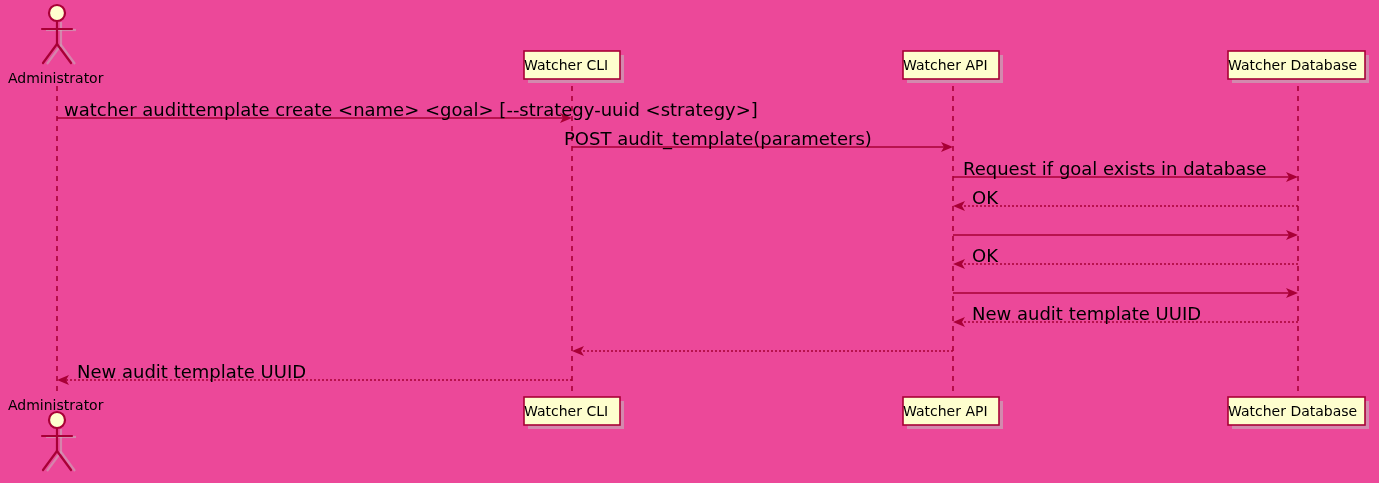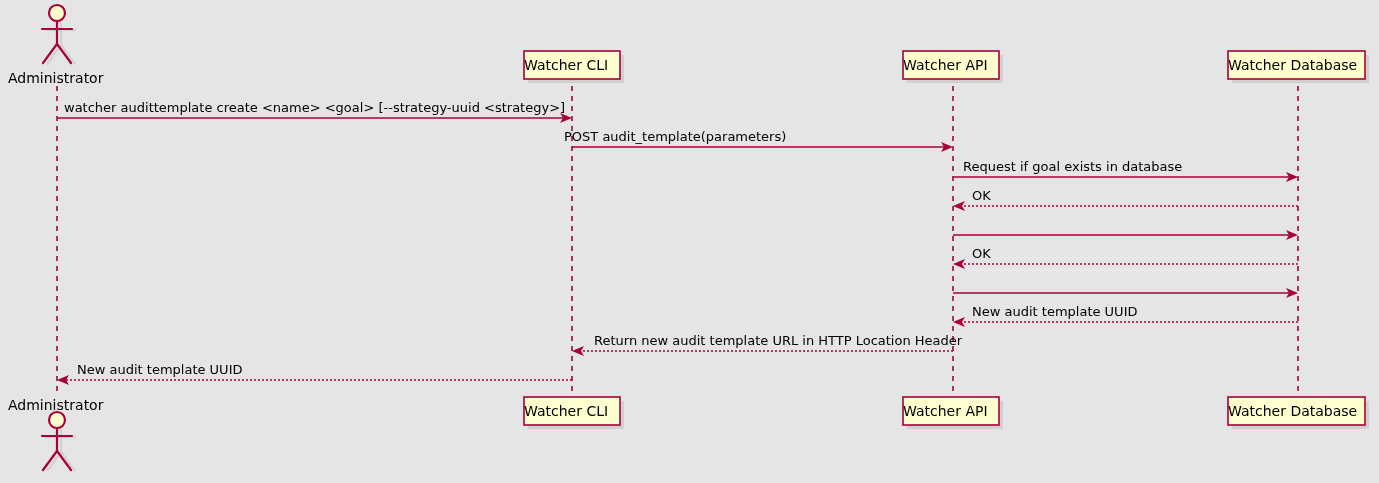--- a/index.html
+++ b/index.html
@@ -7,21 +7,21 @@
     padding: 0;
     background: #FFFFFF;
   }
   body {
     font-family: "DejaVu Sans", sans-serif;
   }
   #diagram {
     position: relative;
     width: 1379px;
     height: 483px;
-    background: #e5e5e5;
+    background: #ec4899;
     overflow: hidden;
   }
   #diagram svg {
     position: absolute;
     left: 0;
     top: 0;
   }
   .lifeline {
     stroke: #A80036;
     stroke-width: 1.6;
@@ -66,21 +66,21 @@
   }
   .actor-shadow {
     stroke: #C0C0C0;
     stroke-width: 2.2;
     fill: none;
     opacity: 0.5;
   }
   .label {
     position: absolute;
     font-family: "DejaVu Sans", sans-serif;
-    font-size: 13px;
+    font-size: 18px;
     color: #000000;
     white-space: nowrap;
     line-height: 1;
   }
   .pname {
     position: absolute;
     font-family: "DejaVu Sans", sans-serif;
     font-size: 14px;
     color: #000000;
     white-space: nowrap;
@@ -233,17 +233,16 @@
   <div class="label" style="left:963px; top:160px;">Request if goal exists in database</div>
 
   <div class="label" style="left:972px; top:189px;">OK</div>
 
 
   <div class="label" style="left:972px; top:247px;">OK</div>
 
 
   <div class="label" style="left:972px; top:305px;">New audit template UUID</div>
 
-  <div class="label" style="left:594px; top:334px;">Return new audit template URL in HTTP Location Header</div>
 
   <div class="label" style="left:77px; top:363px;">New audit template UUID</div>
 
 </div>
 
 </body></html>

